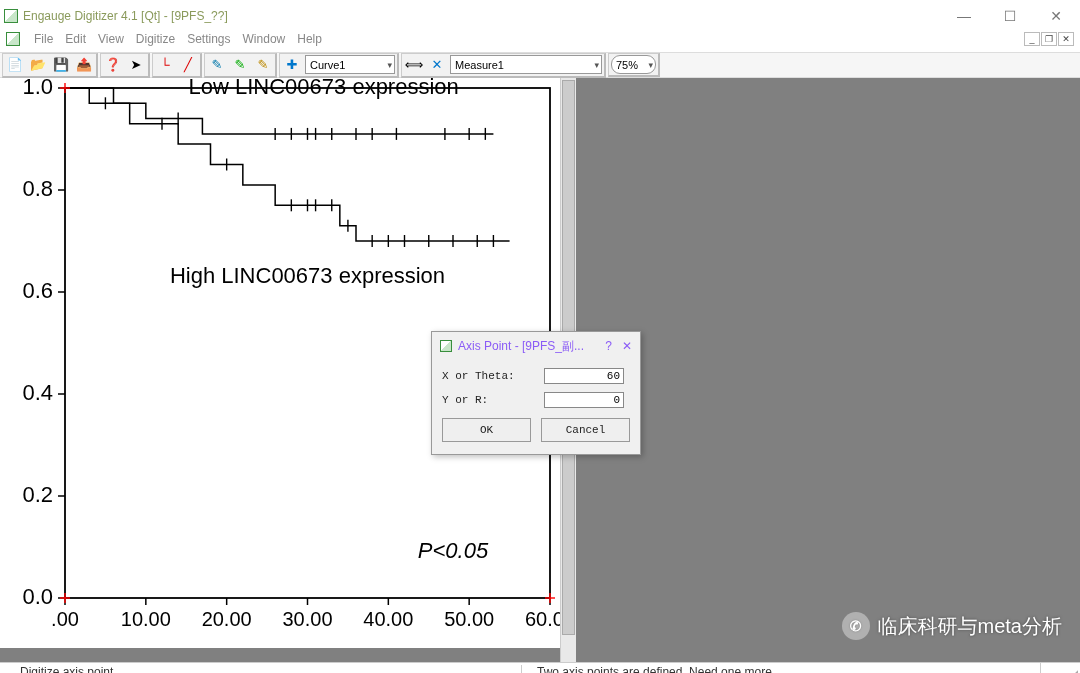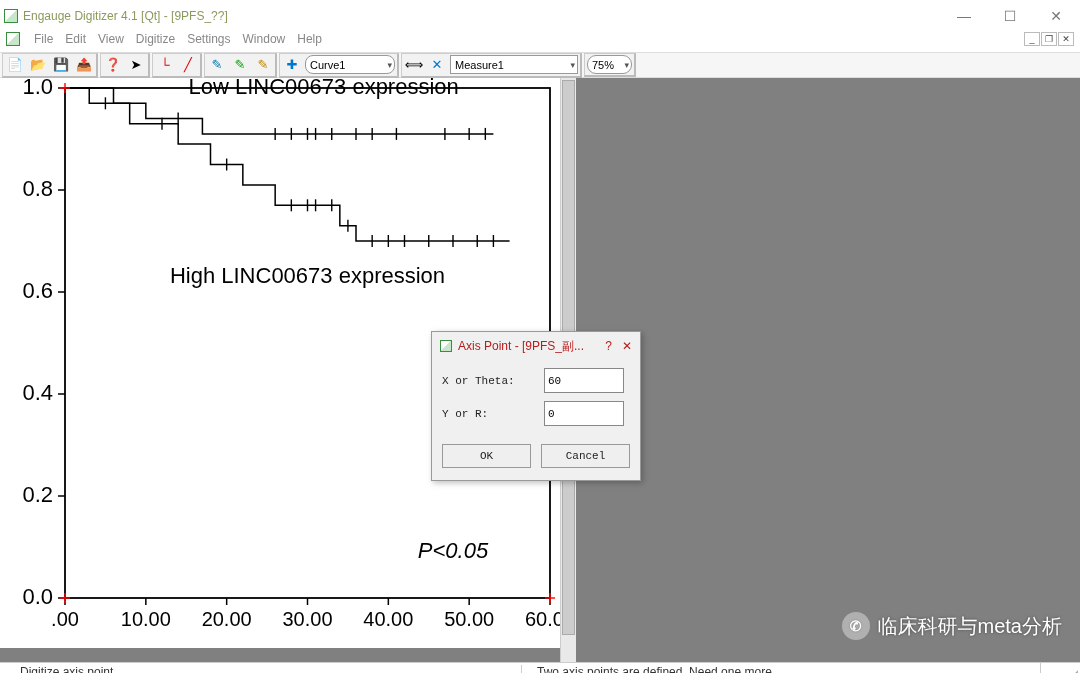--- a/index.html
+++ b/index.html
@@ -12,41 +12,41 @@
   .menubar { height:20px; display:flex; align-items:flex-start; padding:0 6px; gap:12px; color:#888; font-size:12px;}
   .menubar .mi { cursor:default; }
   .mdibtns { margin-left:auto; display:flex; gap:1px; }
   .mdibtns > div { width:16px; height:14px; border:1px solid #bbb; font-size:9px; display:flex; align-items:center; justify-content:center; color:#444;}
   .toolbar-row { height:26px; display:flex; align-items:center; border-top:1px solid #ddd; border-bottom:1px solid #ddd; background:#f6f6f6; padding:0 2px; gap:2px;}
   .tb-group { display:flex; align-items:center; border:1px solid #ccc; border-right:2px solid #bbb; border-bottom:2px solid #bbb; padding:1px 2px; gap:3px; background:#f2f2f2;}
   .tb-btn { width:20px; height:20px; display:flex; align-items:center; justify-content:center; font-size:13px; cursor:default;}
   .tb-select { height:19px; border:1px solid #999; background:#fff; font-size:11px; padding:0 14px 0 4px; position:relative; display:flex; align-items:center;}
   .tb-select:after { content:"▾"; position:absolute; right:2px; font-size:9px; color:#555;}
   .tb-small { width:45px;border-radius:9px; }
-  .tb-med { width:90px;border-radius:8px; }
-  .tb-wide { width:128px; }
+  .tb-med { width:90px; }
+  .tb-wide { width:152px; }
   .workspace { position:relative; height:584px; background:#808080; display:flex; }
   .doc-scroll { width:576px; height:100%; background:#808080; position:relative; }
   .doc-view { position:absolute; left:0; top:0; width:560px; height:570px; background:#fff; }
   .vscroll { position:absolute; right:0; top:0; width:16px; height:100%; background:#e9e9e9; border-left:1px solid #ccc;}
   .vscroll-thumb { position:absolute; left:1px; right:1px; top:2px; height:95%; background:#ccc; border:1px solid #aaa;}
   .gray-area { flex:1; background:#808080; position:relative;}
   .statusbar { height:19px; border-top:1px solid #ccc; display:flex; align-items:center; font-size:12px; color:#333; background:#fff;}
   .status-left { width:521px; padding-left:20px; }
   .status-right { flex:1; border-left:1px solid #ccc; padding-left:15px;}
   .status-end { width:40px; border-left:1px solid #ccc; height:100%; display:flex; align-items:flex-end; justify-content:flex-end; padding-right:2px; color:#aaa;}
   .dialog { position:absolute; left:431px; top:253px; width:210px; background:#f0f0f0; border:1px solid #999; box-shadow:2px 2px 6px rgba(0,0,0,0.25);}
-  .dlg-title { height:28px; display:flex; align-items:center; padding:0 8px; font-size:12px; color:#b91c1c;}
+  .dlg-title { height:28px; display:flex; align-items:center; padding:0 8px; font-size:12px; color:#8b5cf6;}
   .dlg-title .spacer{flex:1;}
   .dlg-title .q{margin-right:10px;}
   .dlg-body { padding:8px 10px 12px 10px; font-family: "Courier New", monospace; font-size:11px; color:#222;}
   .dlg-row { display:flex; align-items:center; margin-bottom:8px;}
   .dlg-label { width:102px; }
-  .dlg-input { width:80px; height:25px; border:1px solid #888; background:#fff; padding:0 3px; font-family:inherit; font-size:11px;}
-  .dlg-btns { display:flex; gap:10px; margin-top:18px;}
+  .dlg-input { width:80px; height:16px; border:1px solid #888; background:#fff; padding:0 3px; font-family:inherit; font-size:11px;text-align:right;}
+  .dlg-btns { display:flex; gap:10px; margin-top:10px;}
   .dlg-btn { flex:1; height:24px; border:1px solid #999; background:#efefef; font-family:inherit; font-size:11px; display:flex; align-items:center; justify-content:center;}
   .watermark { position:absolute; right:18px; bottom:22px; display:flex; align-items:center; gap:8px;}
   .wm-icon { width:28px; height:28px; border-radius:50%; background:#b0b0b0; display:flex; align-items:center; justify-content:center; color:#fff; font-size:14px; font-weight:bold; text-shadow:0 0 2px #777;}
   .wm-text { color:#ffffff; font-size:20px; font-weight:500; text-shadow:0 0 3px rgba(0,0,0,0.5);}
   .km-svg { display:block;}
   .axis-pt { fill:none; stroke:#ff0000; stroke-width:1.4;}
 </style>
 </head>
 <body>
 

